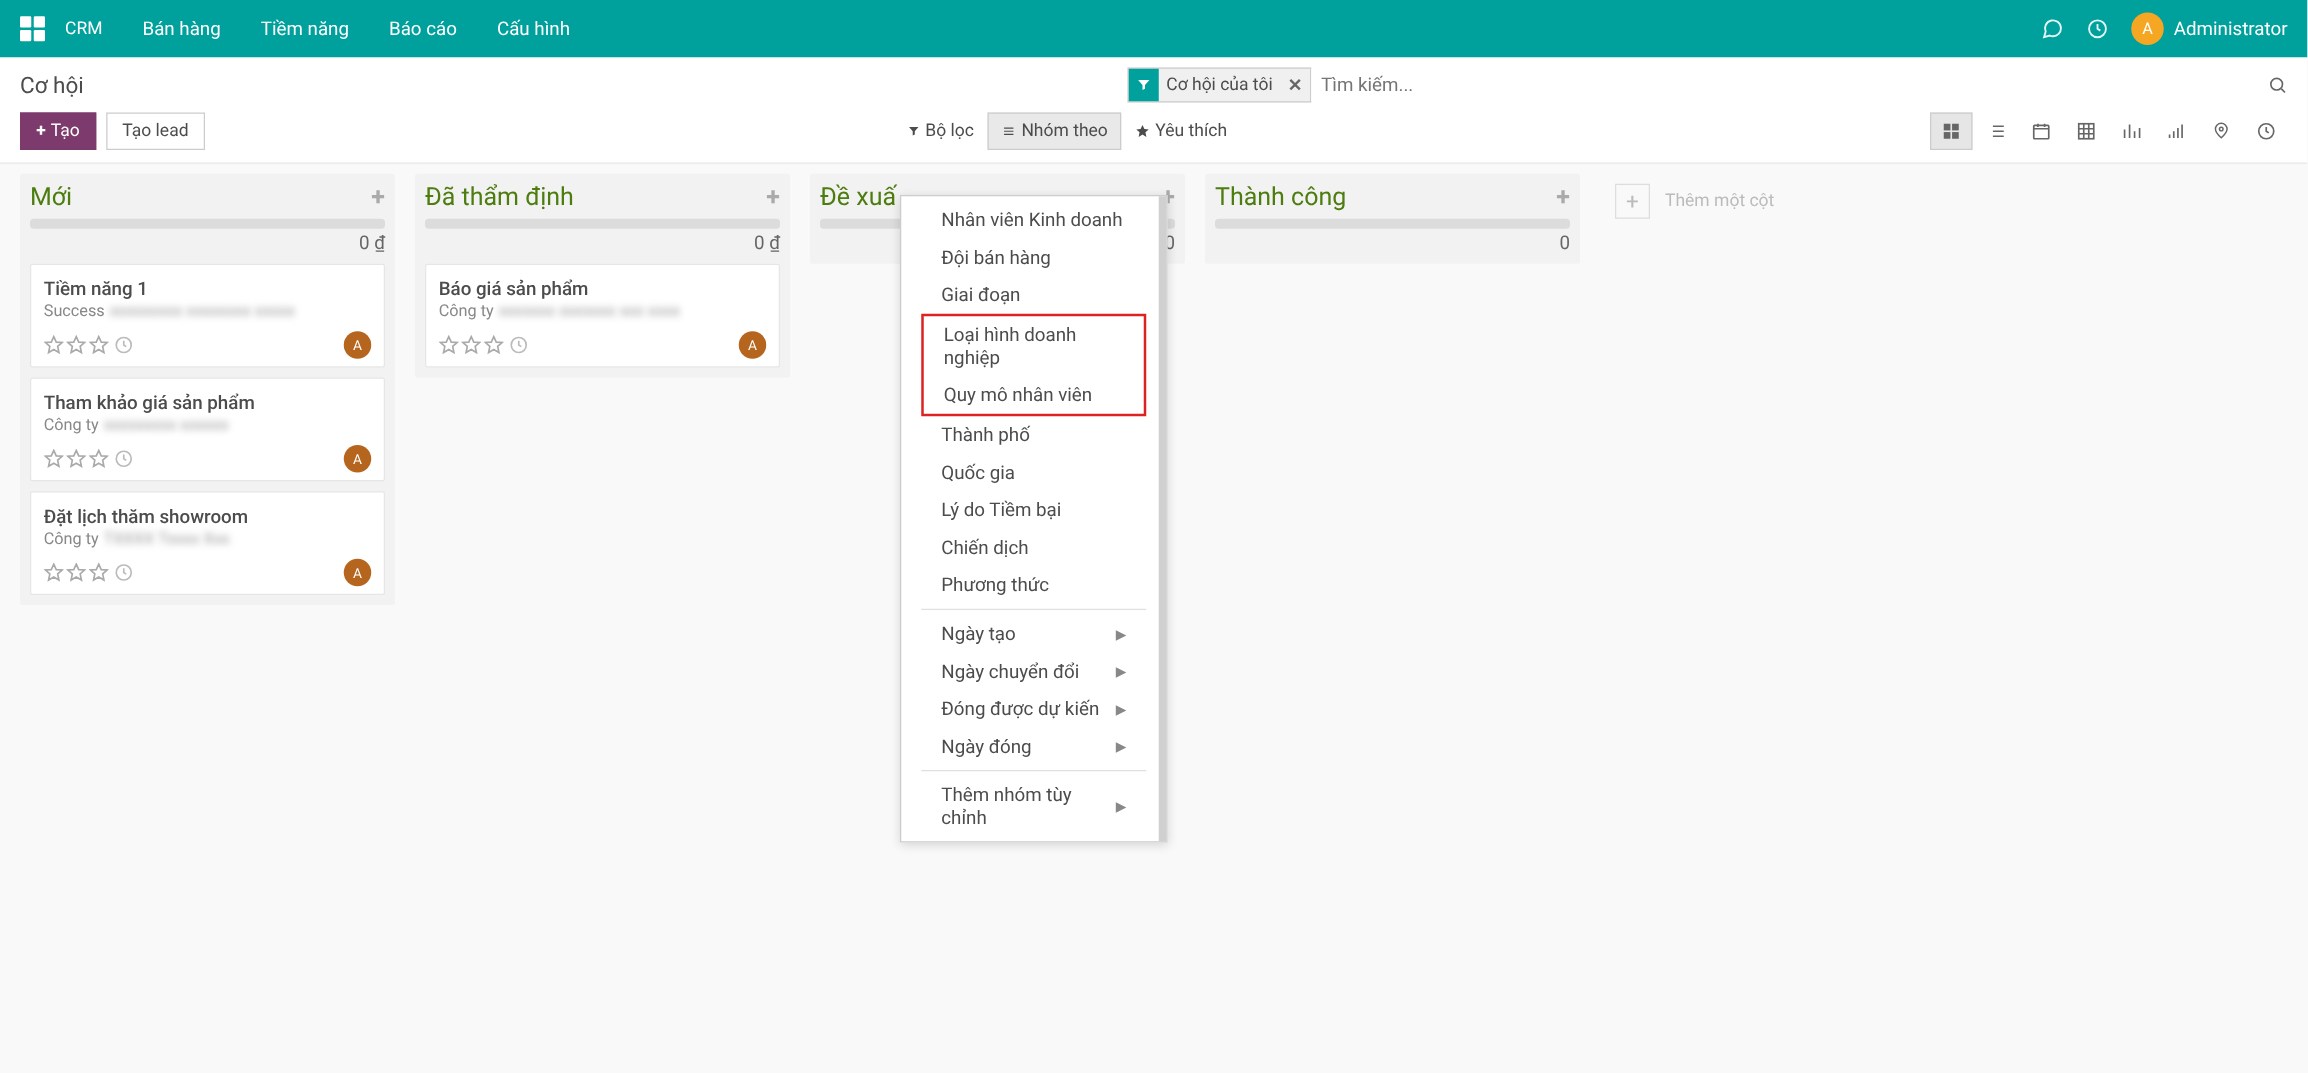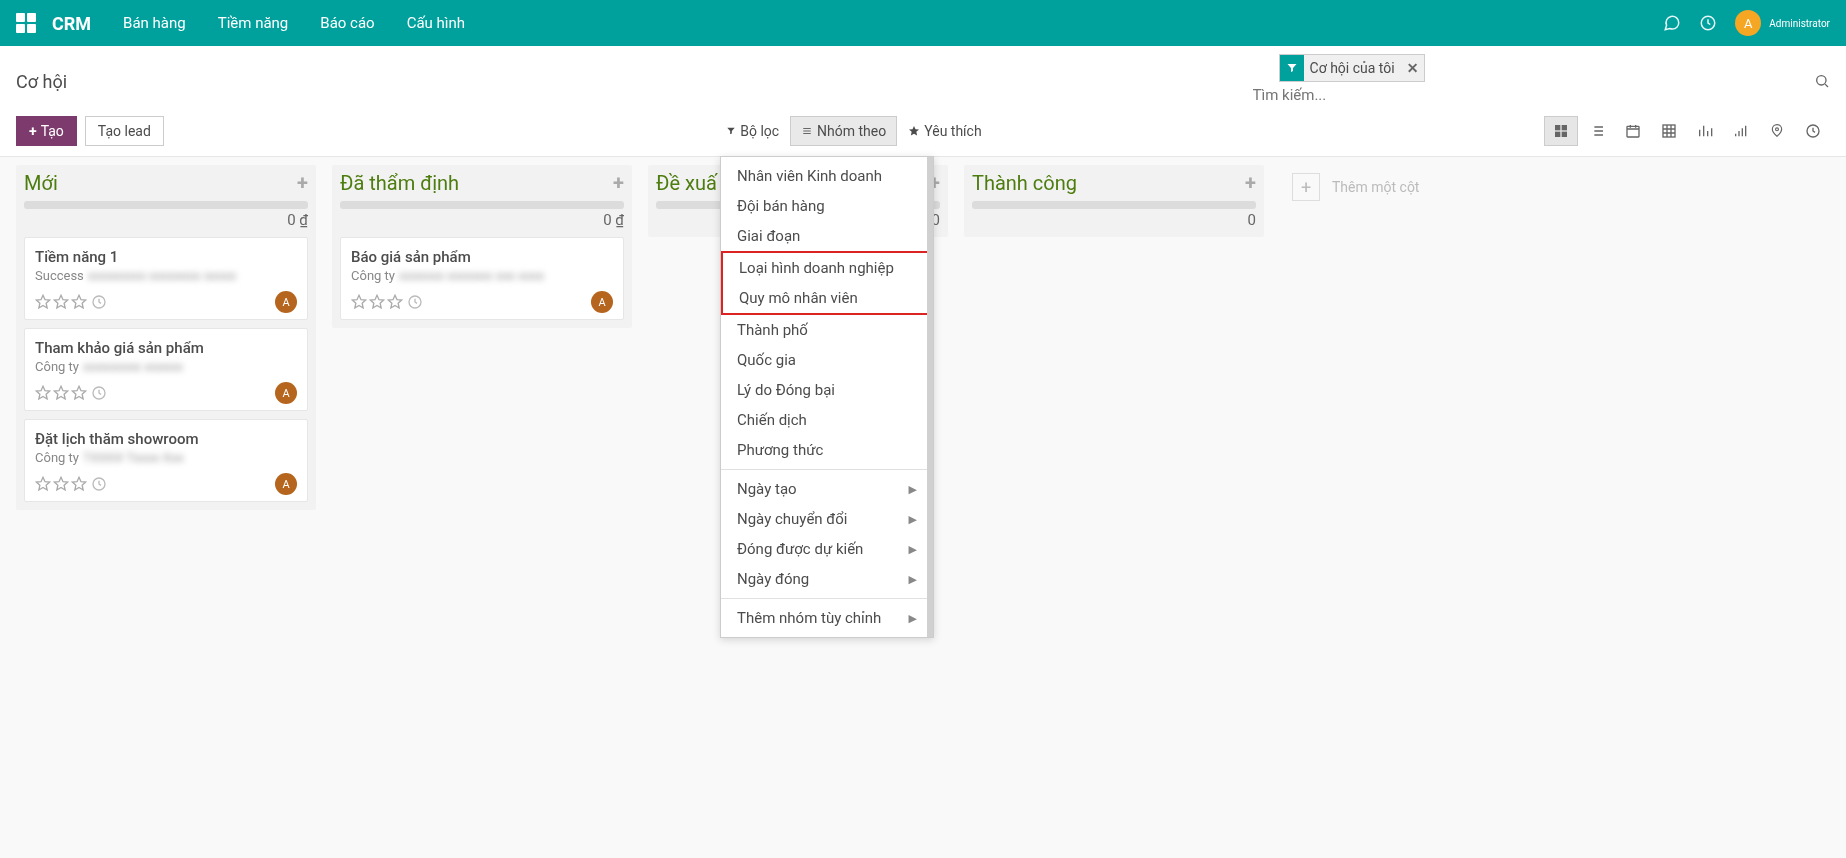--- a/index.html
+++ b/index.html
@@ -1,26 +1,26 @@
 <!DOCTYPE html>
 <html><head>
 <meta charset="utf-8">
 <style>
 * { margin: 0; padding: 0; box-sizing: border-box; font-family: -apple-system, BlinkMacSystemFont, "Segoe UI", Roboto, sans-serif; }
 body { background: #f9f9f9; font-size: 14px; color: #4c4c4c; }
 
 .top-nav { background: #00a09d; height: 46px; display: flex; align-items: center; padding: 0 16px; color: white; }
 .top-nav .apps-icon { width: 20px; height: 20px; margin-right: 16px; cursor: pointer; display: grid; grid-template-columns: 1fr 1fr; grid-template-rows: 1fr 1fr; gap: 2px; }
 .top-nav .apps-icon span { background: white; border-radius: 1px; }
-.top-nav .brand { font-size: 18px; font-weight: 700; margin-right: 32px; }
+.top-nav .brand { font-size: 14px; font-weight: 400; margin-right: 32px; }
 .top-nav .nav-item { margin-right: 32px; cursor: pointer; font-size: 15px; }
 .top-nav .spacer { flex: 1; }
 .top-nav .sys-icon { margin-left: 18px; cursor: pointer; opacity: 0.9; }
 .top-nav .avatar { width: 26px; height: 26px; border-radius: 50%; background: #f5a623; color: white; display:flex; align-items:center; justify-content:center; font-size: 13px; margin-left: 18px; }
-.top-nav .username { margin-left: 8px; font-size: 10px; }
+.top-nav .username { margin-left: 8px; font-size: 15px; }
 
 .control-panel { background: white; border-bottom: 1px solid #e6e6e6; }
 .cp-top { display: flex; align-items: center; padding: 8px 16px; gap: 12px; }
 .cp-top .breadcrumb { font-size: 18px; color: #4c4c4c; flex: 0 0 auto; margin-right: auto; }
 .cp-top .search-wrap { flex: 1; display: flex; align-items: center; max-width: 900px; }
 .cp-top .facet { display:inline-flex; align-items:center; border: 1px solid #ccc; background: #f0f0f0; height: 28px; }
 .cp-top .facet .facet-icon { background: #00a09d; color: white; width: 24px; height: 100%; display:flex; align-items:center; justify-content:center; }
 .cp-top .facet .facet-label { padding: 0 6px; color: #4c4c4c; }
 .cp-top .facet .facet-close { padding: 0 6px; cursor: pointer; color: #666; font-weight: bold; }
 .cp-top .search-input { border: none; outline: none; padding: 4px 8px; flex: 1; font-size: 15px; color: #666; }
@@ -53,21 +53,21 @@
 .card-sub .blur { filter: blur(3px); color: #999; }
 .card-footer { display:flex; align-items:center; justify-content: space-between; margin-top: 8px; }
 .stars { display:flex; gap: 2px; color: #aaa; }
 .star { width: 16px; height: 16px; }
 .clock { color: #bbb; margin-left: 4px; }
 .card-avatar { width: 22px; height: 22px; border-radius: 50%; background: #b5651d; color:white; display:flex; align-items:center; justify-content:center; font-size:11px; }
 
 .add-column { display:flex; align-items:center; gap: 12px; color: #bbb; padding: 8px 12px; cursor: pointer; }
 .add-column .plus-box { border: 1px solid #ddd; width: 28px; height:28px; display:flex; align-items:center; justify-content:center; color: #bbb; font-size: 18px; }
 
-.dropdown { position: absolute; background: white; border: 1px solid #ccc; box-shadow: 0 2px 8px rgba(0,0,0,0.15); z-index: 100; min-width: 210px; padding: 4px 0; }
+.dropdown { position: absolute; background: white; border: 1px solid #ccc; box-shadow: 0 2px 8px rgba(0,0,0,0.15); z-index: 100; min-width: 210px; padding: 4px 16px; }
 .dropdown .item { padding: 6px 16px; cursor: pointer; color: #4c4c4c; display:flex; align-items:center; justify-content:space-between; font-size: 15px; }
 .dropdown .sep { border-top: 1px solid #e0e0e0; margin: 4px 0; }
 .dropdown .side-track { position:absolute; right:0; top:0; bottom:0; width:6px; background: #d0d0d0; }
 .highlight-box { border: 2px solid #d22; }
 .chevron { color: #888; font-size: 11px; }
 
 svg { display:block; }
 </style>
 </head>
 <body>
@@ -96,21 +96,21 @@
         <path d="M12 7v5l3 2"></path>
       </svg>
   </div>
   <div class="avatar">A</div>
   <div class="username">Administrator</div>
 </div>
 
 <div class="control-panel">
   <div class="cp-top">
     <div class="breadcrumb">Cơ hội</div>
-    <div class="search-wrap" style="margin-left:auto;flex-direction:column;">
+    <div class="search-wrap" style="margin-left:auto;">
       <div class="facet">
         <div class="facet-icon">
           <svg width="12" height="12" viewBox="0 0 24 24" fill="white">
               <path d="M3 4h18l-7 8v6l-4 2v-8z"></path>
             </svg>
         </div>
         <div class="facet-label">Cơ hội của tôi</div>
         <div class="facet-close">✕</div>
       </div>
       <input class="search-input" placeholder="Tìm kiếm..." style="">
@@ -362,21 +362,21 @@
   <div class="side-track"></div>
 <div class="item">Nhân viên Kinh doanh</div>
     <div class="item">Đội bán hàng</div>
     <div class="item">Giai đoạn</div>
     <div class="highlight-box" id="hl-box">
       <div class="item">Loại hình doanh nghiệp</div>
       <div class="item">Quy mô nhân viên</div>
     </div>
     <div class="item">Thành phố</div>
     <div class="item">Quốc gia</div>
-    <div class="item">Lý do Đóng bại</div>
+    <div class="item">Lý do Tiềm bại</div>
     <div class="item">Chiến dịch</div>
     <div class="item">Phương thức</div>
     <div class="sep"></div>
     <div class="item">
       <span>Ngày tạo</span>
       <span class="chevron">▶</span>
     </div>
     <div class="item">
       <span>Ngày chuyển đổi</span>
       <span class="chevron">▶</span>

